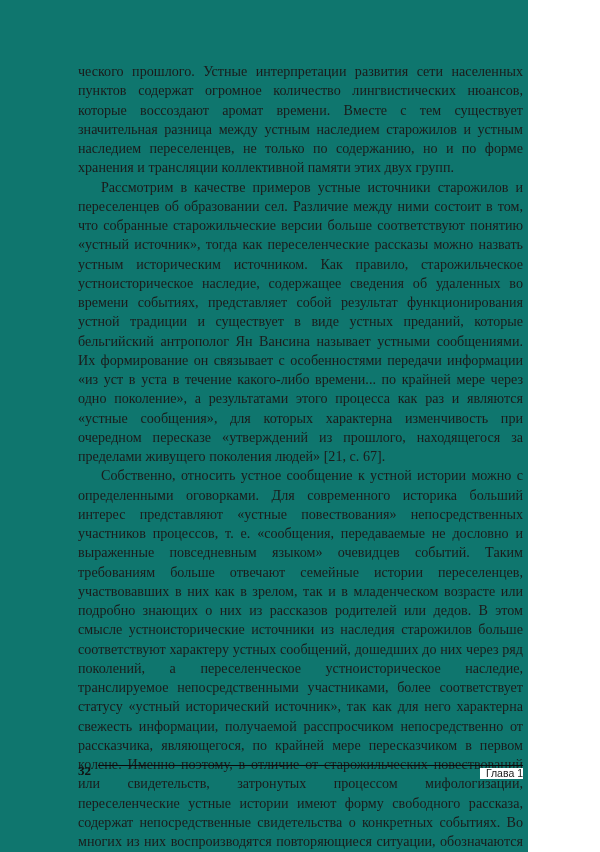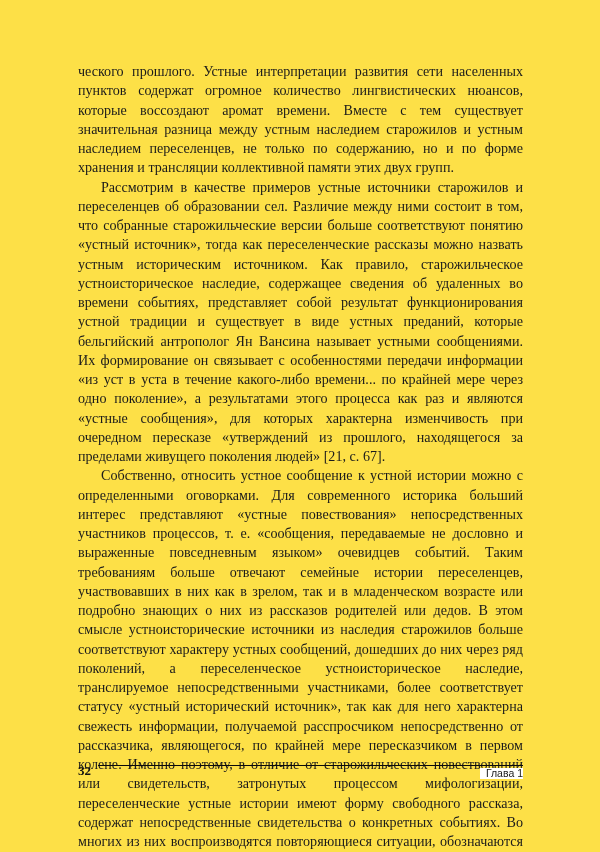--- a/index.html
+++ b/index.html
@@ -13,23 +13,23 @@
     position: relative;
     font-family: "Liberation Serif", "DejaVu Serif", serif;
     color: #1a1a1a;
     overflow: hidden;
   }
 
   .page {
     position: absolute;
     left: 0;
     top: 0;
-    width: 600px;
+    width: 528px;
     height: 852px;
-    background: #fde047;
+    background: #0f766e;
   }
 
   .text-block {
     position: absolute;
     left: 78px;
     top: 62px;
     width: 445px;
   }
 
   p.para {

